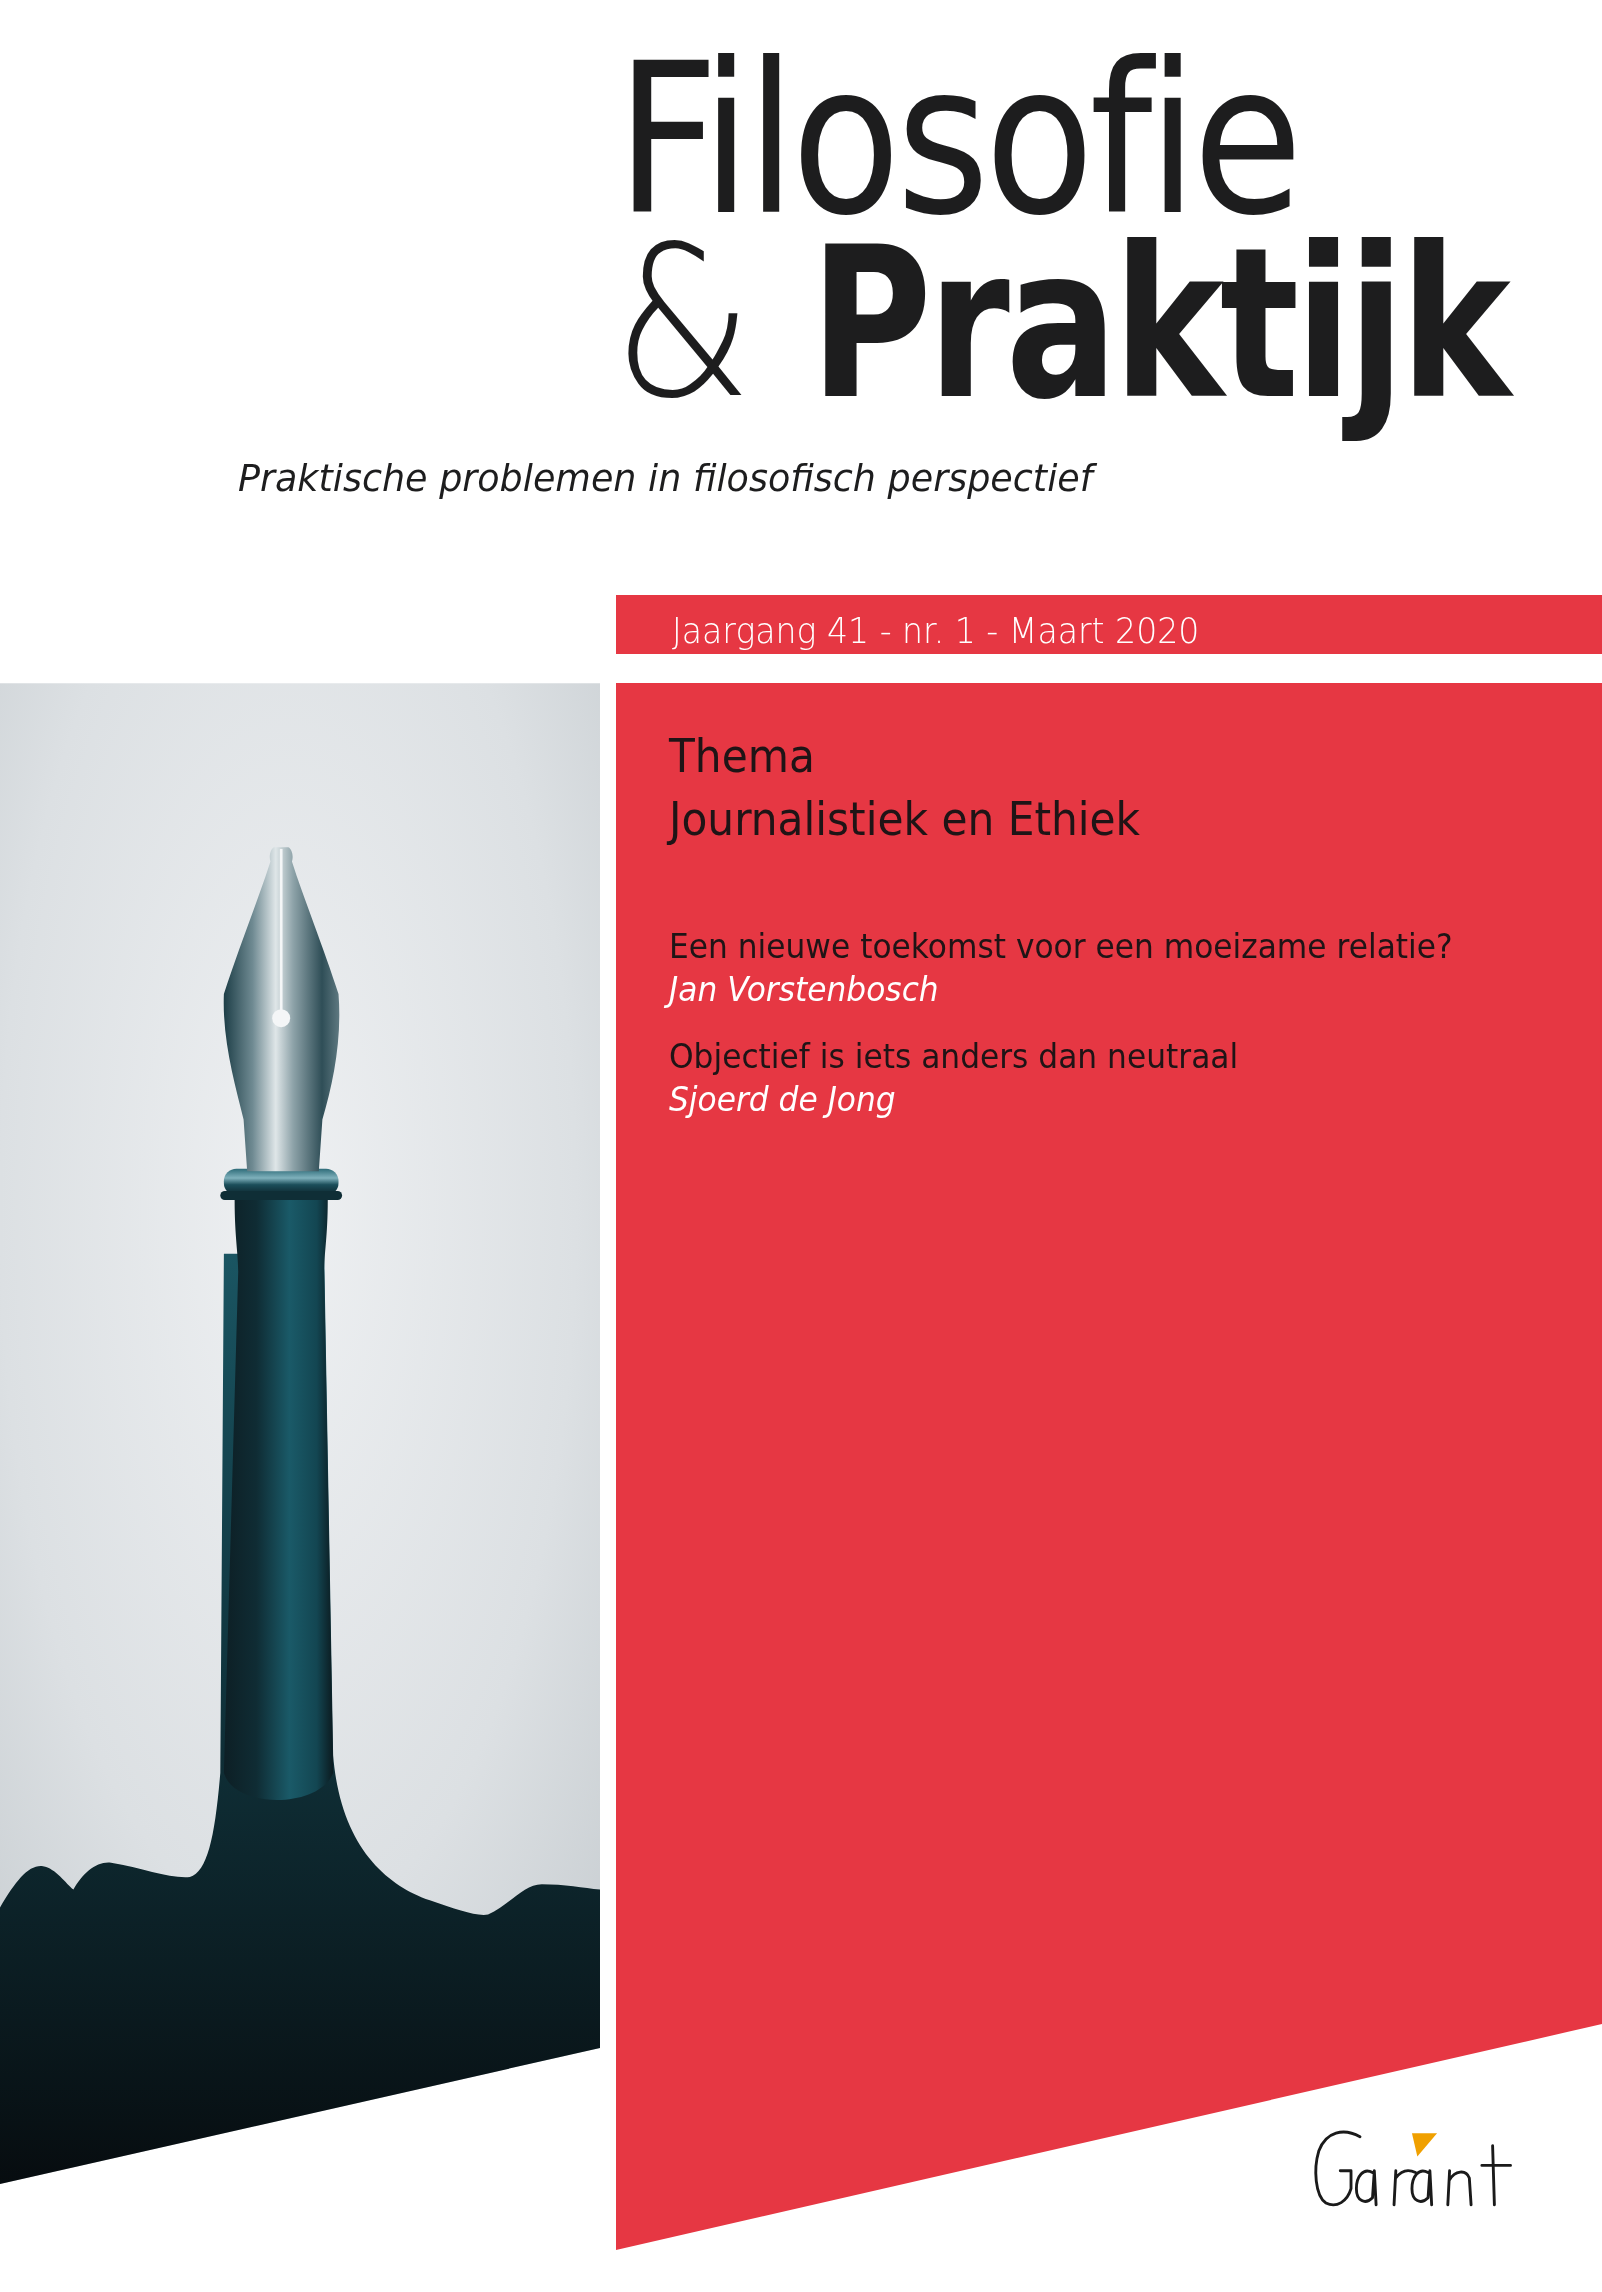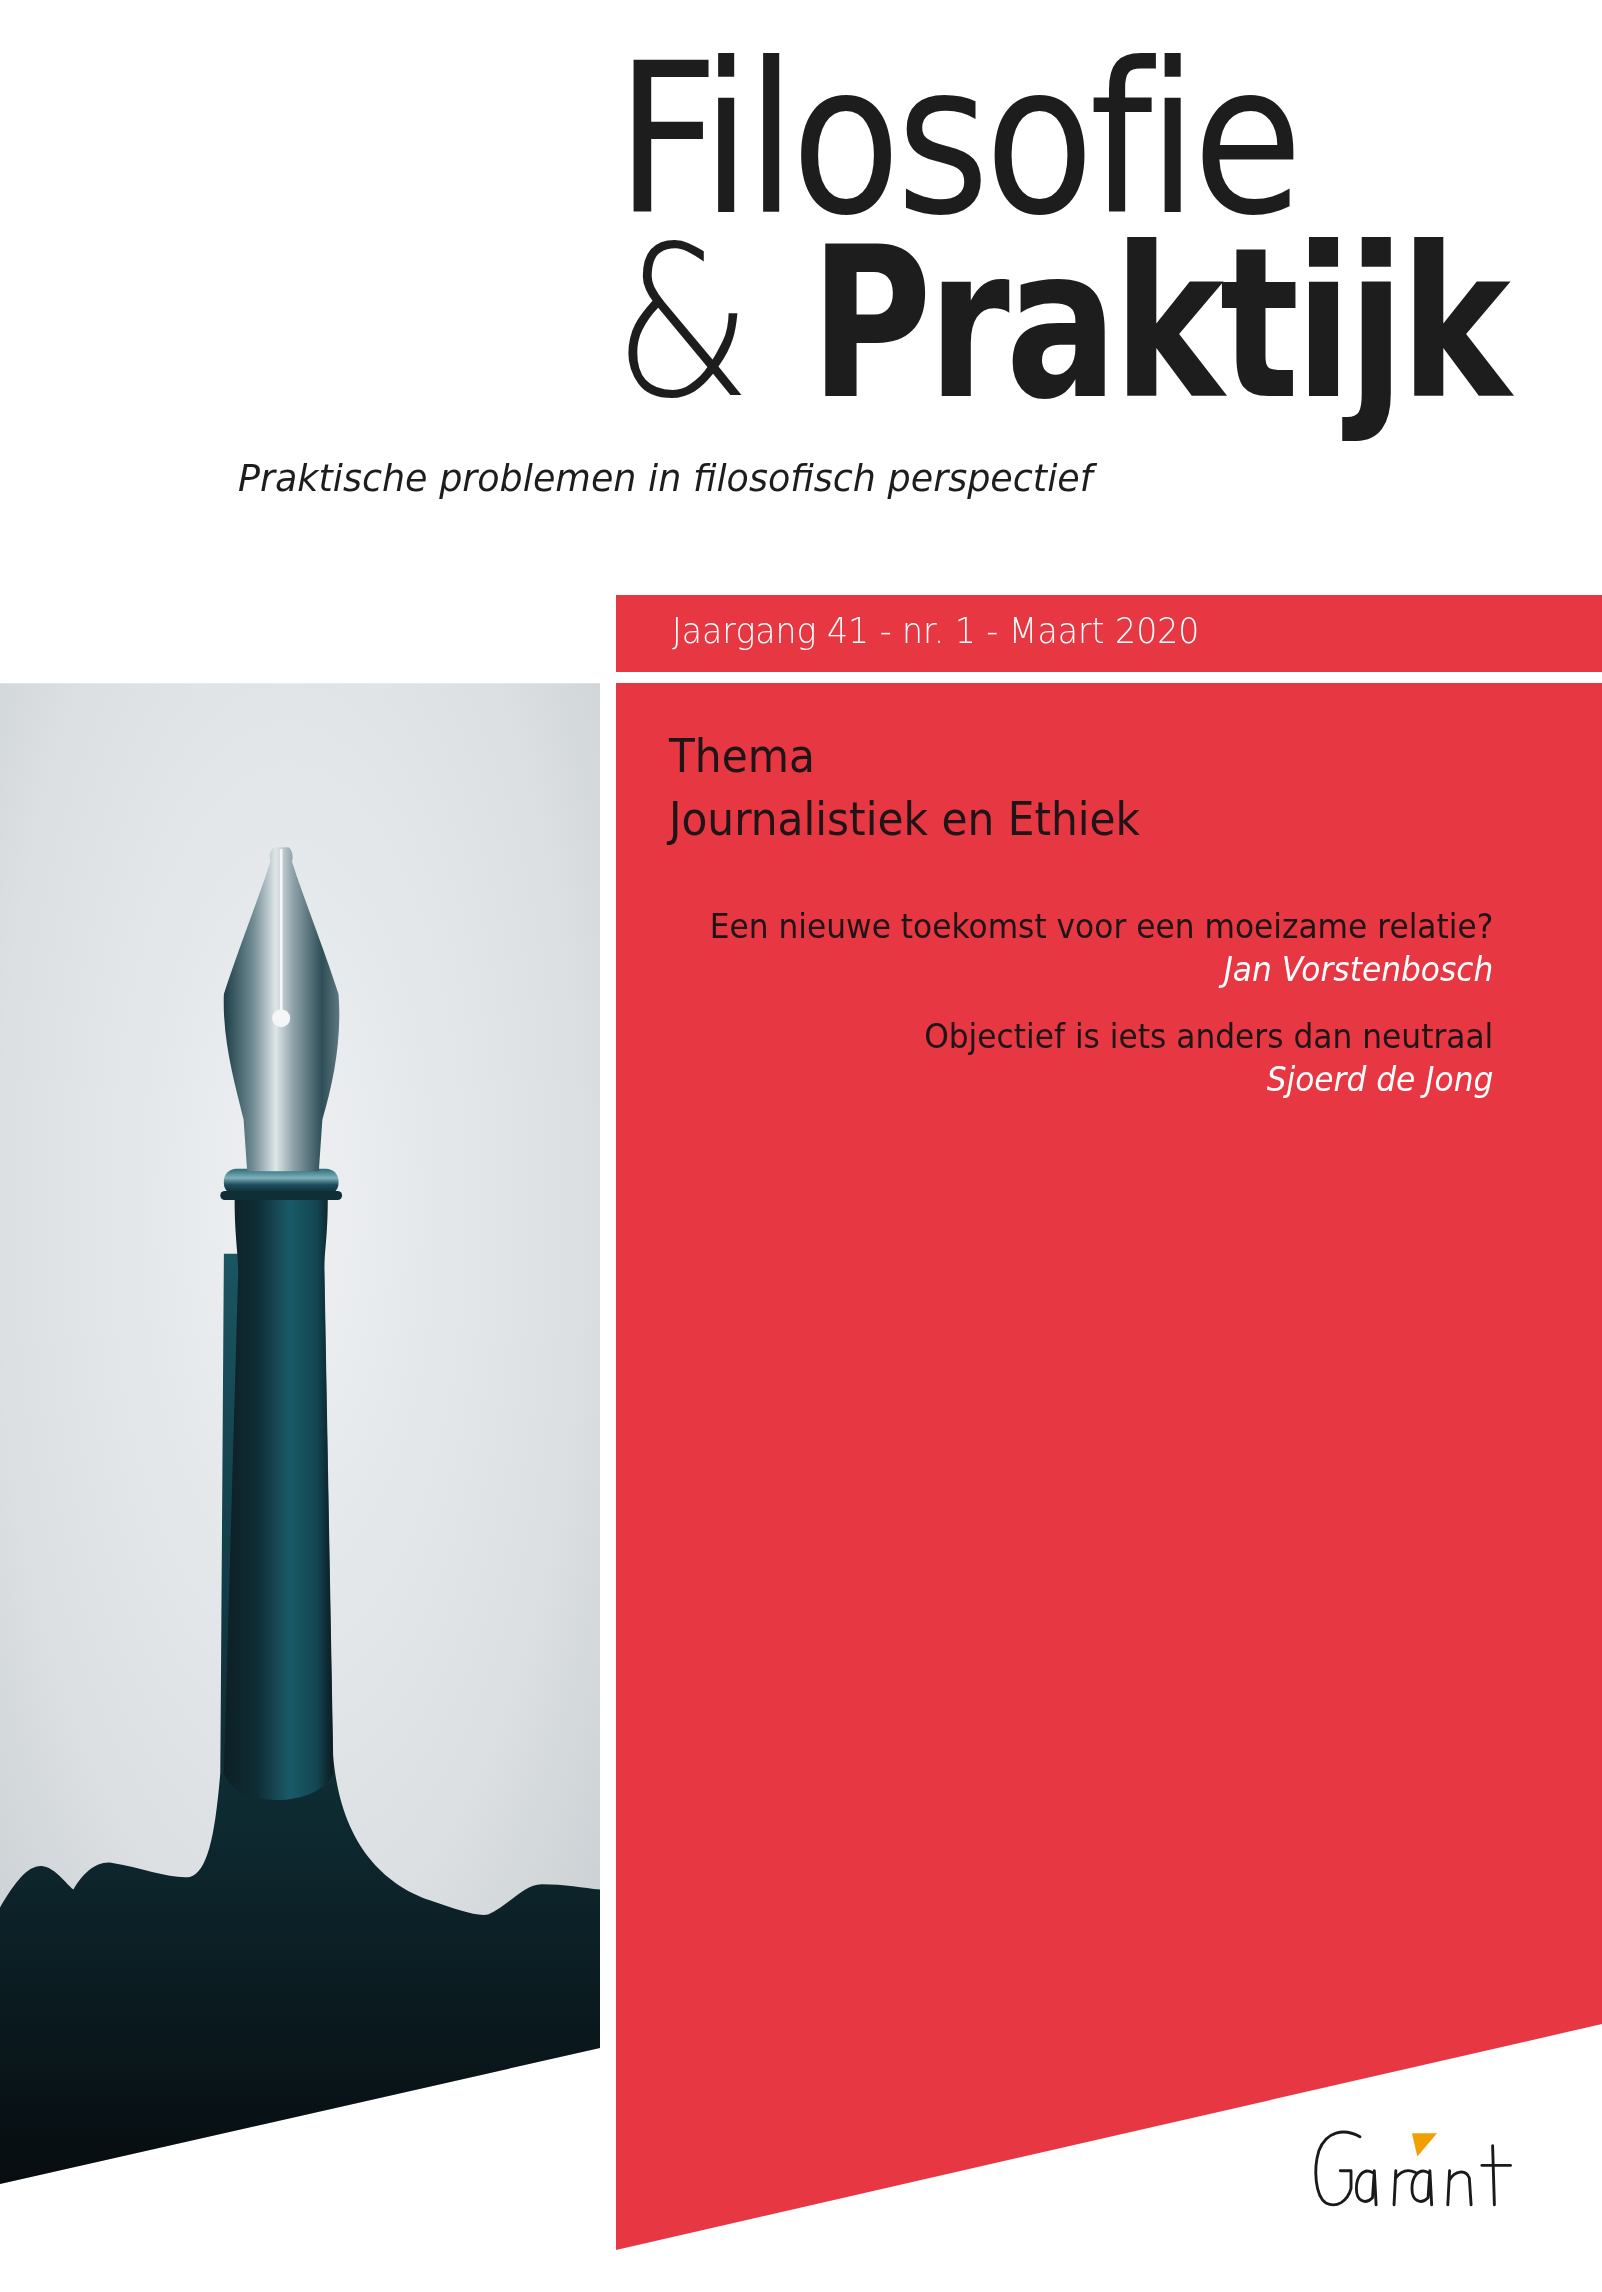--- a/index.html
+++ b/index.html
@@ -6,28 +6,28 @@
   body { width:1602px; height:2293px; position:relative; overflow:hidden; font-family:"DejaVu Sans", sans-serif; color:#1c1c1c; }
   .abs { position:absolute; }
 
   
   .title-line1 { left:616px; top:36px; font-family:"DejaVu Sans", sans-serif; font-weight:400; font-size:208px; line-height:208px; letter-spacing:-5.4px; color:#1d1d1e; white-space:nowrap; transform:scaleX(0.86); transform-origin:left top; }
   .title-amp { left:613px; top:219px; font-family:"DejaVu Sans", sans-serif; font-weight:300; font-size:208px; line-height:208px; color:#1d1d1e; transform:scaleX(0.86); transform-origin:left top; }
   .title-line2 { left:810px; top:220px; font-family:"DejaVu Sans", sans-serif; font-weight:700; font-size:208px; line-height:208px; letter-spacing:-5.4px; color:#1d1d1e; white-space:nowrap; transform:scaleX(0.80); transform-origin:left top; }
   .subtitle { left:238px; top:455px; font-family:"DejaVu Sans", sans-serif; font-style:italic; font-size:38px; line-height:47px; color:#1d1d1e; white-space:nowrap; transform:scaleX(0.96); transform-origin:left top; }
 
   
-  .dateline-bar { left:616px; top:595px; width:986px; height:77px; background:#E63743; }
+  .dateline-bar { left:616px; top:595px; width:986px; height:59px; background:#E63743; }
   .dateline-text { left:56px; top:12.5px; position:absolute; font-family:"DejaVu Sans", sans-serif; font-size:36px; line-height:45px; color:#ffffff; white-space:nowrap; font-weight:300; transform:scaleX(0.92); transform-origin:left top; }
 
   
   .red-panel { left:616px; top:683px; width:986px; height:1569px; background:#E63743; clip-path:polygon(0 0, 100% 0, 100% 1341px, 0 1567px); }
   .theme-label { left:669px; top:727px; font-size:47px; line-height:57px; color:#1f1416; white-space:nowrap; transform:scaleX(0.9); transform-origin:left top; }
   .theme-title { left:669px; top:790px; font-size:47px; line-height:57px; color:#1f1416; white-space:nowrap; transform:scaleX(0.9); transform-origin:left top; }
-  .toc { left:669px; top:906px; width:896px;text-align:right; }
+  .toc { left:669px; top:926px; width:896px; }
   .toc-item { height:110px; }
   .toc-title { font-size:34px; line-height:41px; color:#1f1416; white-space:nowrap; transform:scaleX(0.92); transform-origin:left top; }
   .toc-author { font-size:34px; line-height:45px; font-style:italic; color:#ffffff; white-space:nowrap; transform:scaleX(0.92); transform-origin:left top; }
 
   
   .image-panel { left:0; top:683px; width:600px; height:1505px; clip-path:polygon(0 0, 600px 0, 600px 1365px, 0 1501px); }
   .image-panel svg { display:block; }
 
   
   .logo { left:1308px; top:2124px; width:233px; height:90px; }

